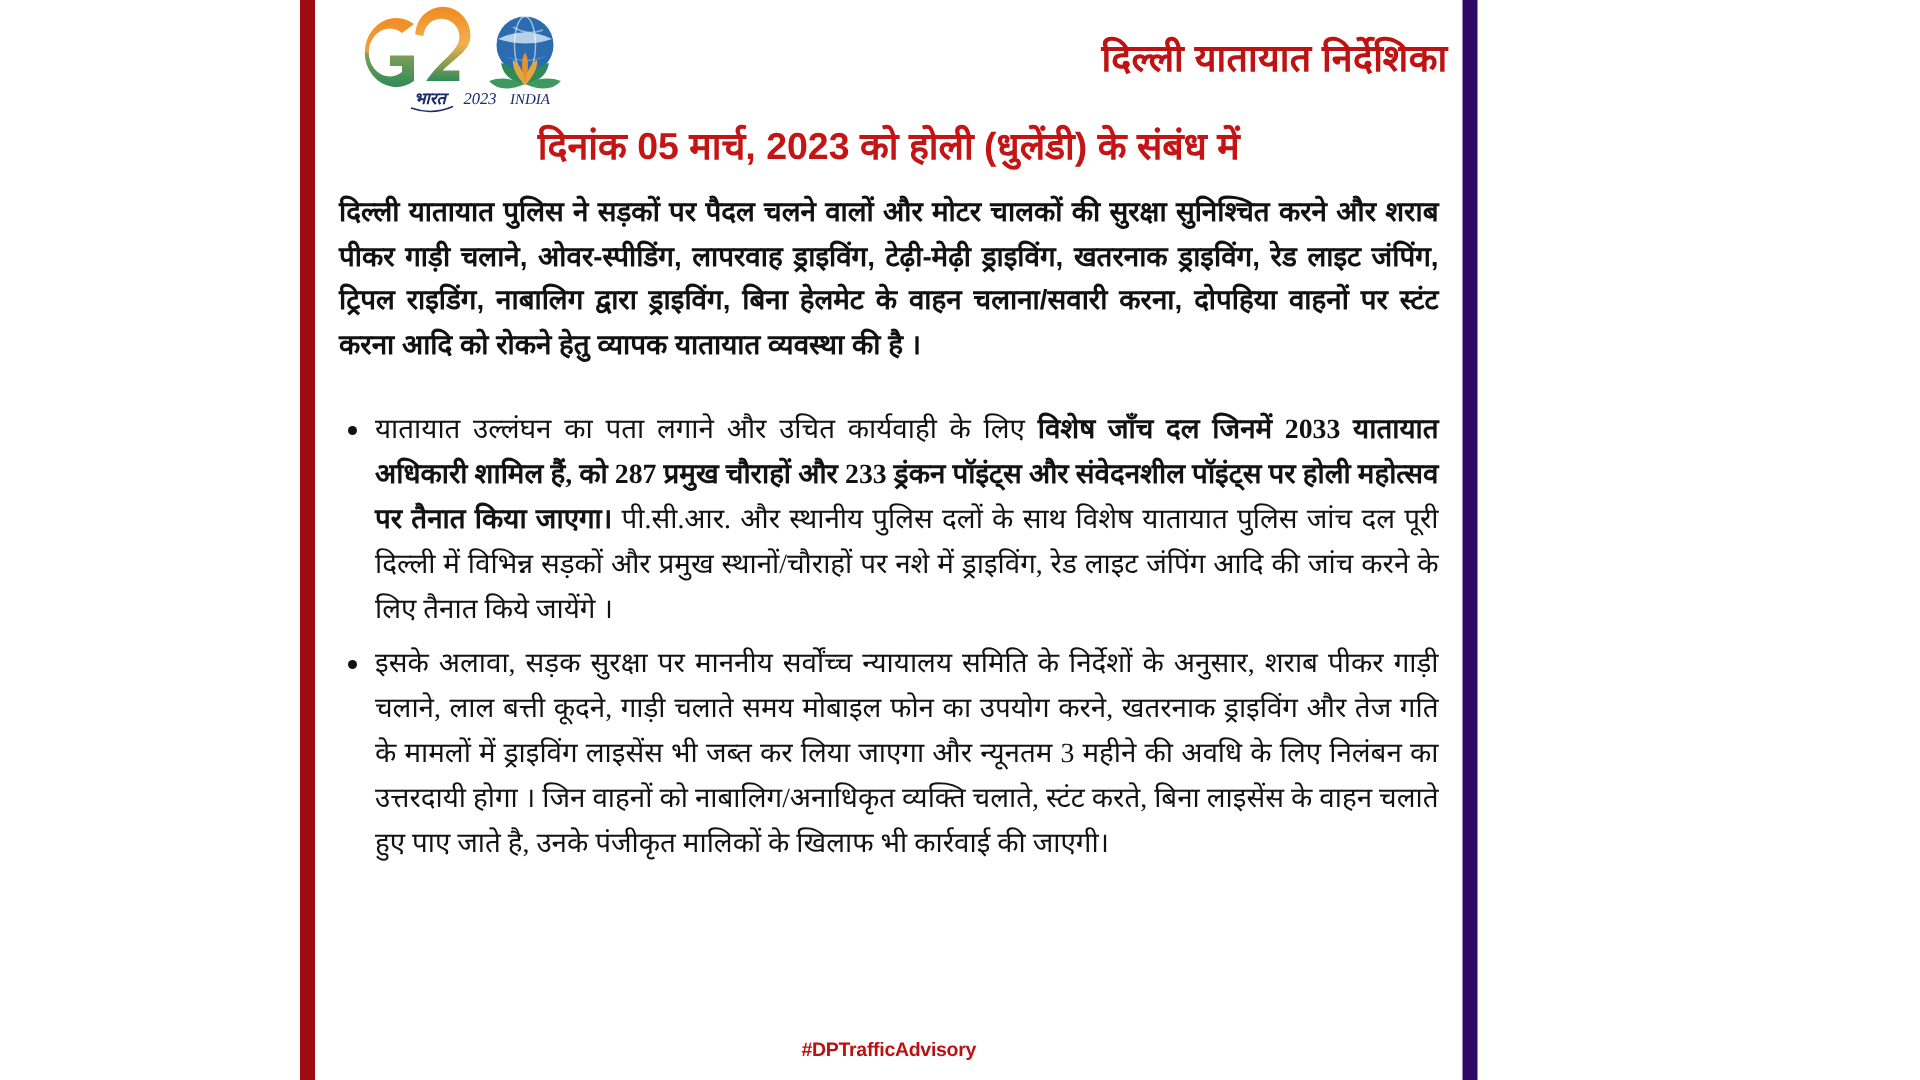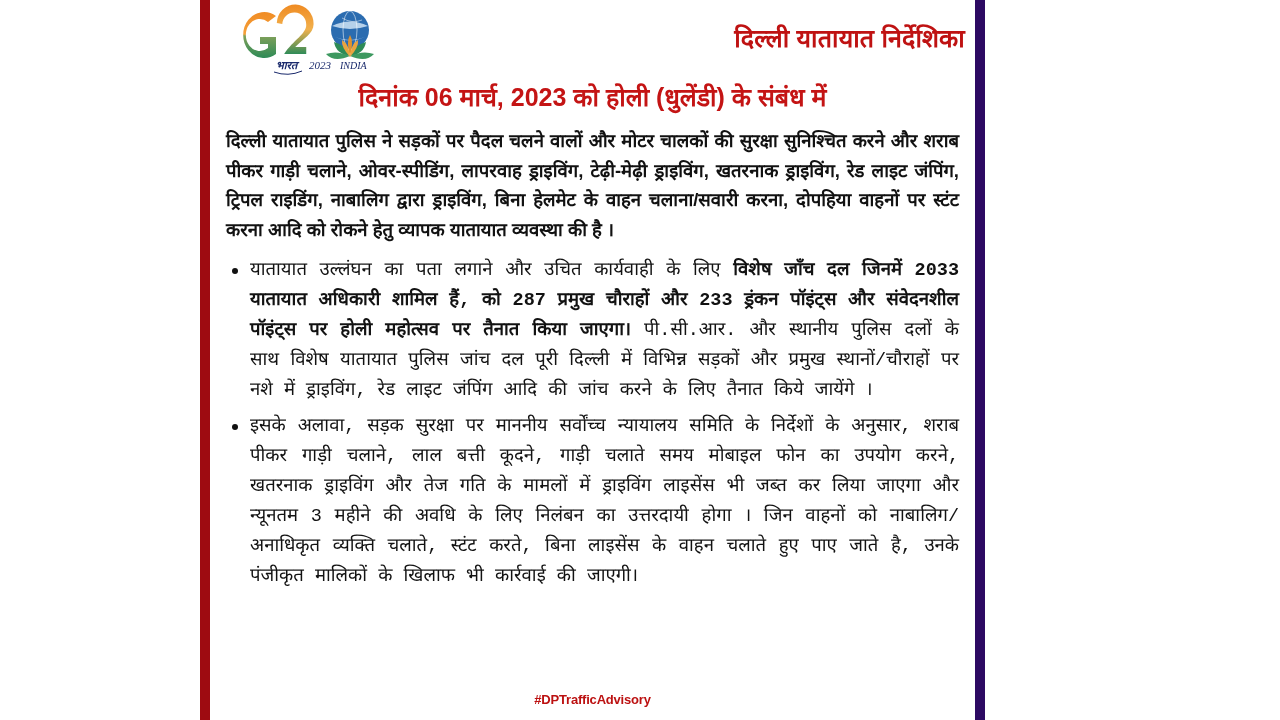--- a/index.html
+++ b/index.html
@@ -101,34 +101,34 @@
   }
 
   .intro {
     color: #111111;
     font-family: "Liberation Sans", sans-serif;
     font-size: 18.5px;
     font-weight: bold;
     line-height: 29.5px;
     text-align: justify;
     text-align-last: left;
-    margin: 0 0 12px 0;
+    margin: 0 0 28px 0;
   }
 
   ul.bullets {
     list-style: none;
     margin: 10px 0 0 0;
     padding: 0;
   }
   ul.bullets > li {
     position: relative;
     padding-left: 24px;
     margin-bottom: 6px;
     color: #121212;
-    font-family: Liberation Mono, monospace;
+    font-family: Liberation Serif, serif;
     font-size: 18.5px;
     line-height: 30px;
     text-align: justify;
     text-align-last: left;
   }
   ul.bullets > li::before {
     content: "";
     position: absolute;
     left: 6px;
     top: 12px;
@@ -200,21 +200,21 @@
           <path d="M114 53 q9 -10 8 -17 q-7 4 -8 17 Z" fill="#e8a43f"></path>
 
           <text x="40" y="65" font-family="'Liberation Serif', serif" font-size="11" font-weight="bold" fill="#1a2a6c">भारत</text>
           <text x="73" y="65" font-family="'Liberation Serif', serif" font-size="11" fill="#1a2a6c">2023</text>
           <text x="104" y="65" font-family="'Liberation Serif', serif" font-size="10" fill="#1a2a6c">INDIA</text>
           <path d="M38 68 q14 5 28 -1" stroke="#1a2a6c" stroke-width="1" fill="none"></path>
         </svg>
       </div>
 
       <div class="title-main">दिल्ली यातायात निर्देशिका</div>
-      <div class="title-sub">दिनांक 06 मार्च, 2023 को होली (धुलेंडी) के संबंध में</div>
+      <div class="title-sub">दिनांक 05 मार्च, 2023 को होली (धुलेंडी) के संबंध में</div>
 
     </div>
 
     <div class="body-wrap">
 
       <p class="intro">दिल्ली यातायात पुलिस ने सड़कों पर पैदल चलने वालों और मोटर चालकों की सुरक्षा सुनिश्चित करने और शराब पीकर गाड़ी चलाने, ओवर-स्पीडिंग, लापरवाह ड्राइविंग, टेढ़ी-मेढ़ी ड्राइविंग, खतरनाक ड्राइविंग, रेड लाइट जंपिंग, ट्रिपल राइडिंग, नाबालिग द्वारा ड्राइविंग, बिना हेलमेट के वाहन चलाना/सवारी करना, दोपहिया वाहनों पर स्टंट करना आदि को रोकने हेतु व्यापक यातायात व्यवस्था की है ।</p>
 
       <ul class="bullets">
         <li>
           <span> यातायात उल्लंघन का पता लगाने और उचित कार्यवाही के लिए </span><span class="b">विशेष जाँच दल जिनमें 2033 यातायात अधिकारी शामिल हैं, को 287 प्रमुख चौराहों और 233 ड्रंकन पॉइंट्स और संवेदनशील पॉइंट्स पर होली महोत्सव पर तैनात किया जाएगा।</span><span> पी.सी.आर. और स्थानीय पुलिस दलों के साथ विशेष यातायात पुलिस जांच दल पूरी दिल्ली में विभिन्न सड़कों और प्रमुख स्थानों/चौराहों पर नशे में ड्राइविंग, रेड लाइट जंपिंग आदि की जांच करने के लिए तैनात किये जायेंगे ।</span>

